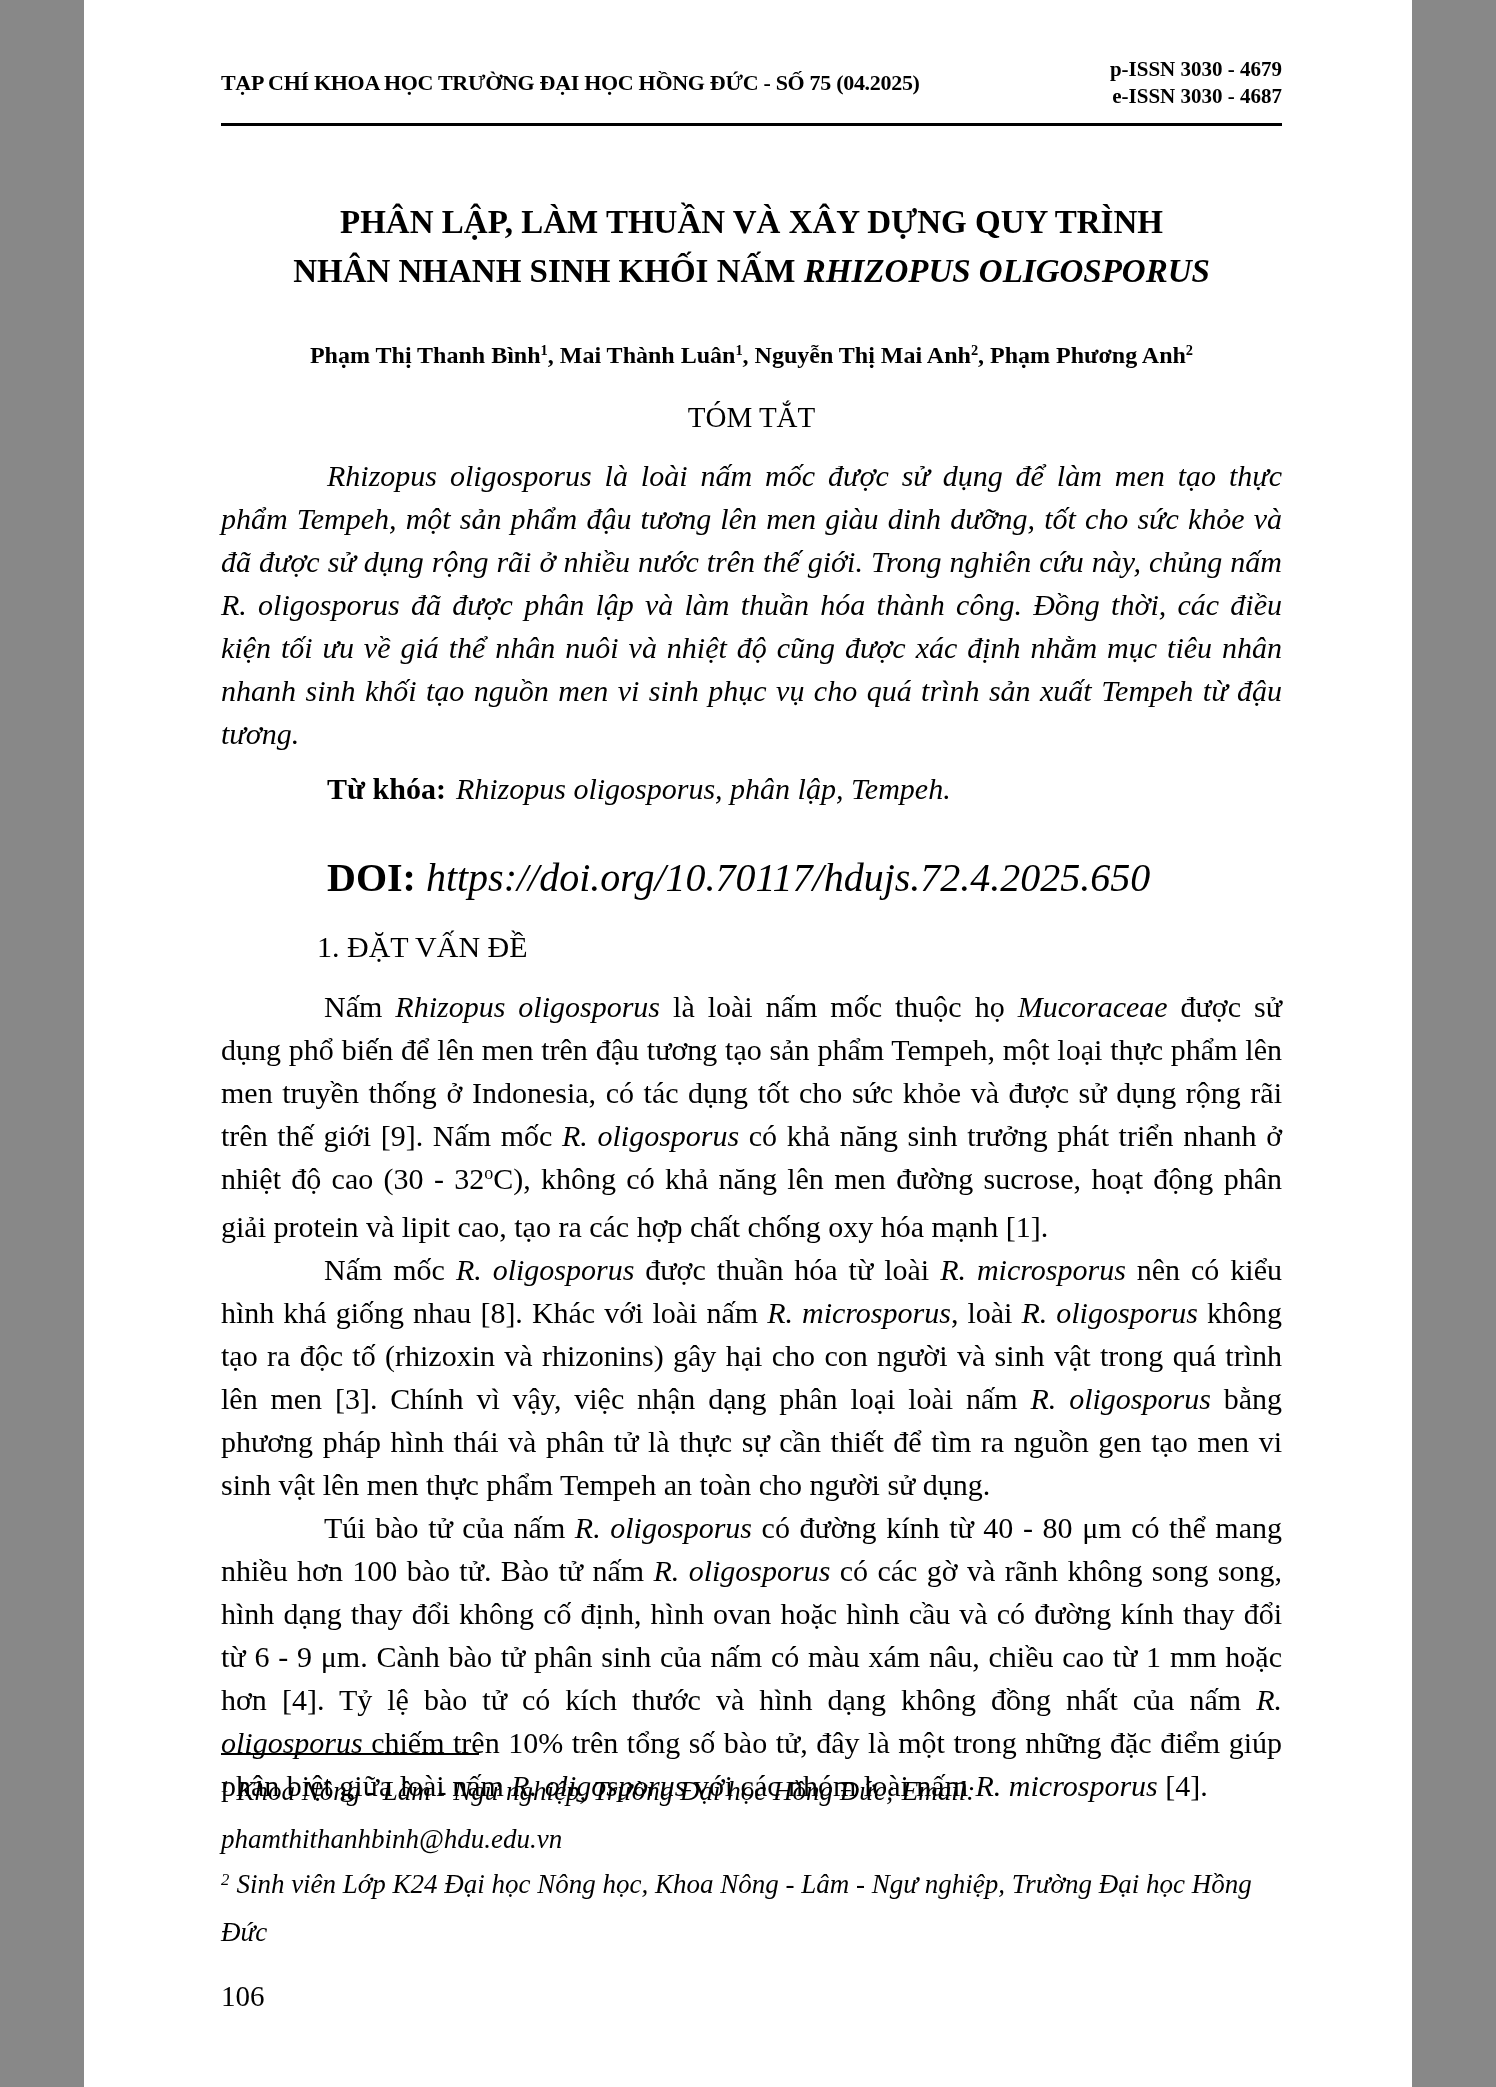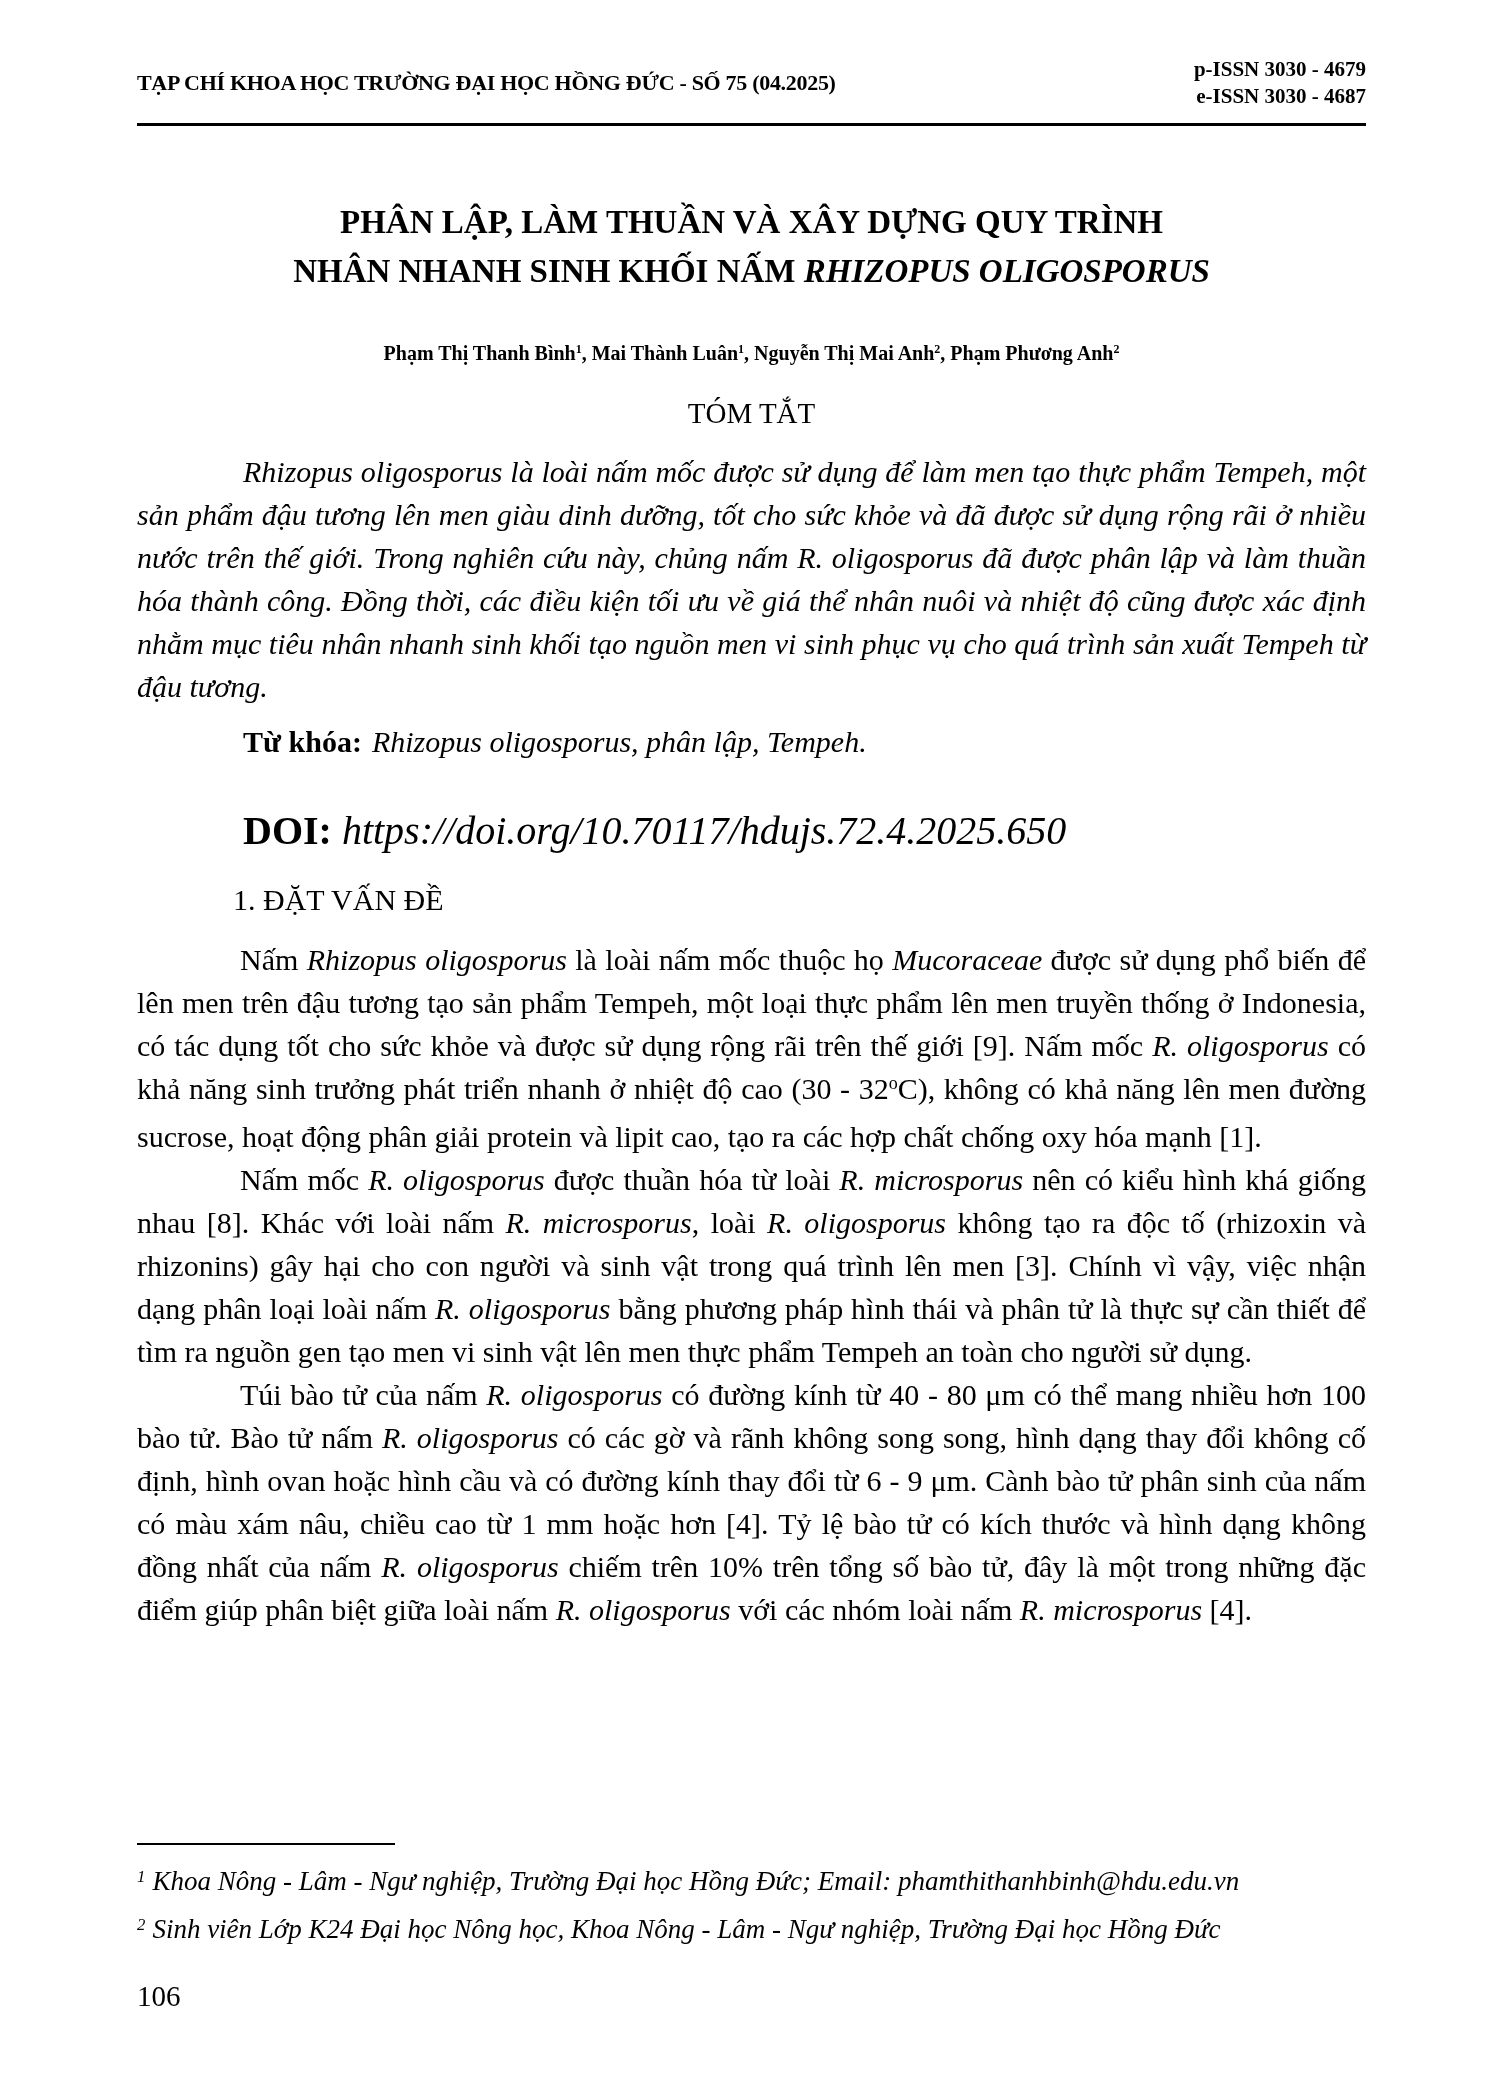--- a/index.html
+++ b/index.html
@@ -1,18 +1,18 @@
 <!DOCTYPE html>
 <html lang="vi"><head>
 <meta charset="utf-8">
 <style>
   html,body{margin:0;padding:0;background:#888;}
   .page{
     position:relative;
-    width:1496px;height:2087px;
+    width:1328px;height:2087px;
     margin:0 auto;
     background:#ffffff;
     color:#000000;
     font-family:"Liberation Serif","DejaVu Serif",serif;
     box-sizing:border-box;
     padding:56px 130px 0 137px;
     overflow:hidden;
   }
   
   .r-n{}
@@ -21,21 +21,21 @@
 
   
   .hdr-row{display:flex;justify-content:space-between;align-items:center;}
   .journal{font-weight:700;font-size:22px;letter-spacing:-0.3px;white-space:nowrap;}
   .issn{text-align:right;font-weight:700;font-size:21px;line-height:27px;}
   .hdr-rule{border:none;border-top:3px solid #000;margin:13px 0 0 0;}
 
   
   .title{margin:72px 0 0 0;text-align:center;font-weight:700;font-size:33px;line-height:49px;}
   .title .tline{display:block;}
-  .authors{margin-top:46px;text-align:center;font-weight:700;font-size:20px;}
+  .authors{margin-top:46px;text-align:center;font-weight:700;font-size:24px;}
 
   
   .abs-head{margin-top:32px;text-align:center;font-size:29px;}
   .abs-body{margin:20px 0 0 0;font-size:30px;line-height:43px;text-align:justify;text-indent:106px;}
   .kw{margin:12px 0 8px 0;font-size:30px;line-height:43px;text-indent:106px;}
   .lbl{font-weight:700;margin-right:10px;}
 
   
   .doi{margin:46px 0 0 0;font-size:40px;line-height:43px;text-indent:106px;}
   .sec-head{margin:26px 0 0 0;font-size:30px;font-weight:400;text-indent:96px;line-height:43px;}

